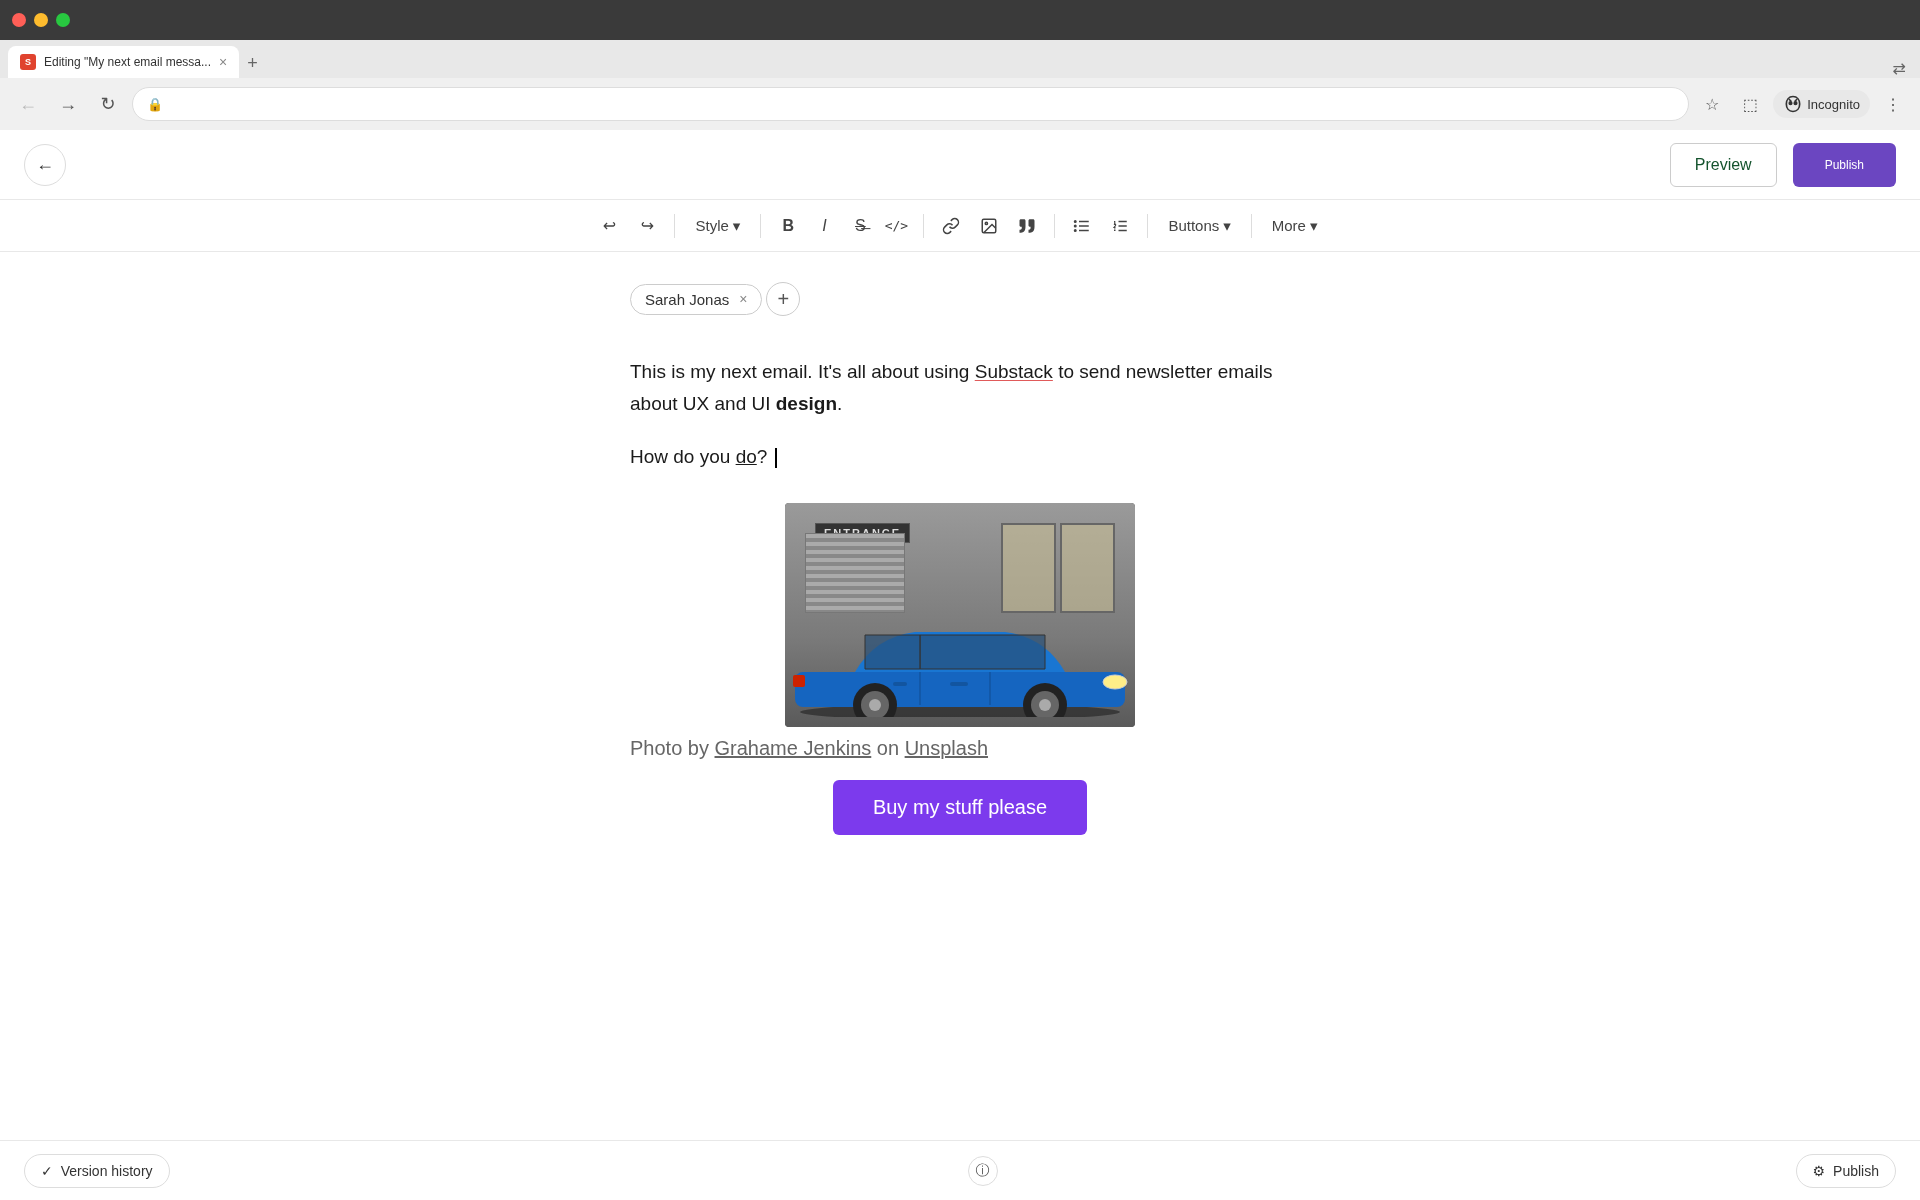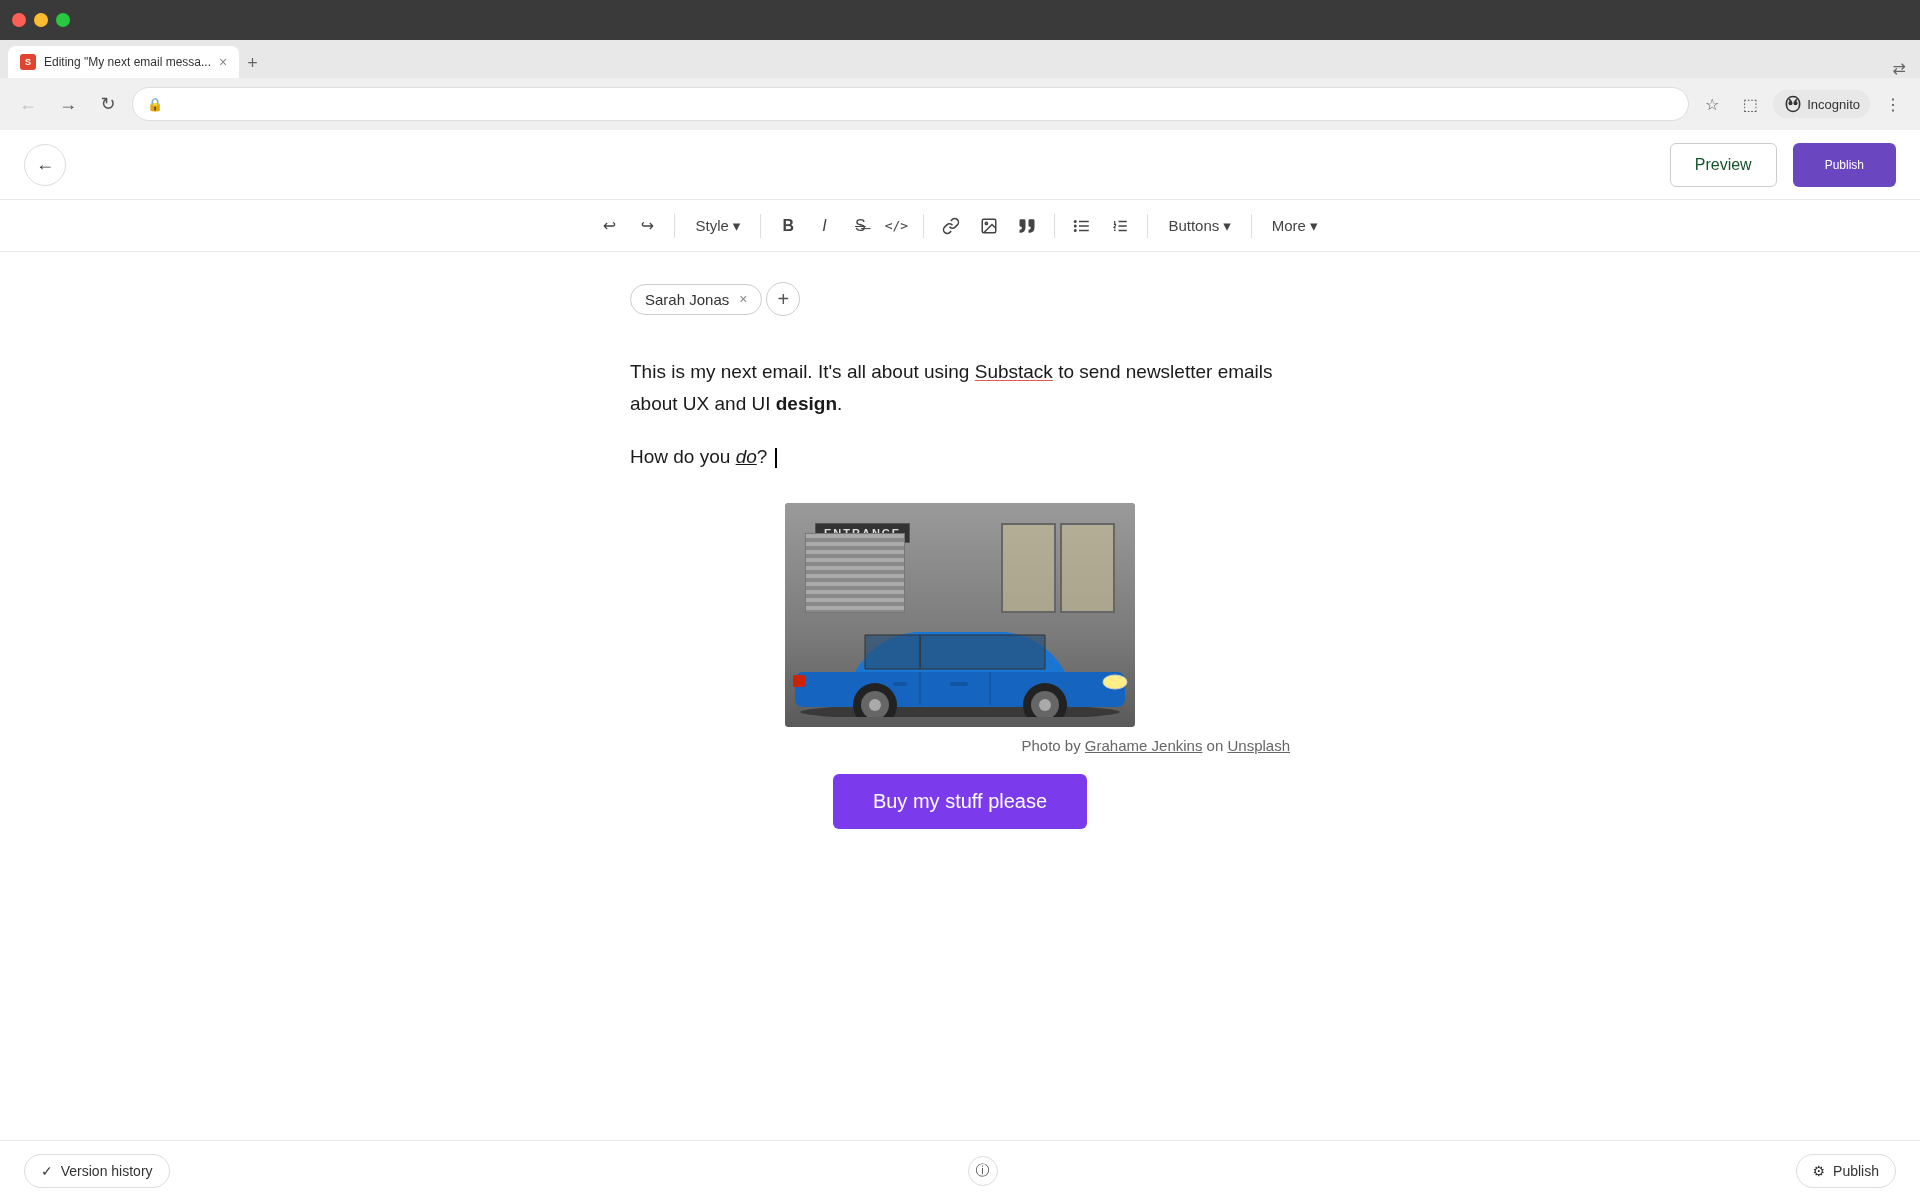--- a/index.html
+++ b/index.html
@@ -51,28 +51,28 @@
     .author-tags { display: flex; align-items: center; gap: 4px; margin-bottom: 40px; }
     .author-tag { display: flex; align-items: center; gap: 6px; border: 1px solid #ccc; border-radius: 20px; padding: 6px 14px; font-size: 15px; color: #333; background: #fff; }
     .author-tag-close { color: #888; font-size: 14px; cursor: pointer; margin-left: 4px; }
     .add-author-btn { width: 34px; height: 34px; border: 1px solid #ccc; border-radius: 50%; background: #fff; display: flex; align-items: center; justify-content: center; font-size: 20px; color: #555; cursor: pointer; }
 
     
     .editor-body { font-size: 19px; line-height: 1.7; color: #1a1a1a; margin-bottom: 30px; }
     .editor-body p { margin-bottom: 20px; }
     .editor-body .link-text { text-decoration: underline; text-decoration-color: #e05a5a; text-underline-offset: 2px; }
     .editor-body .bold { font-weight: 700; margin-top: 23px; }
-    .editor-body .underline { text-decoration: underline; font-style: italic; }
+    .editor-body .underline { text-decoration: underline; }
 
     .cursor-bar { display: inline-block; width: 2px; height: 20px; background: #000; vertical-align: middle; margin-left: 2px; animation: blink 1s infinite; }
     @keyframes blink { 0%,100%{opacity:1} 50%{opacity:0} }
 
     
     .image-block { margin: 20px 0; }
-    .image-caption { text-align: right; font-size: 15px; color: #666; margin-top: 10px; }
+    .image-caption { text-align: left; font-size: 20px; color: #666; margin-top: 10px; }
     .image-caption a { color: #666; }
 
     
     .buy-button-wrapper { text-align: center; margin: 20px 0; }
     .buy-button { background: #7c3aed; color: #fff; border: none; border-radius: 6px; padding: 16px 40px; font-size: 20px; font-weight: 500; cursor: pointer; }
 
     
     .bottom-bar { position: fixed; bottom: 0; left: 0; right: 0; height: 60px; background: #fff; border-top: 1px solid #e8e8e8; display: flex; align-items: center; justify-content: space-between; padding: 0 24px; z-index: 100; }
     .version-history-btn { display: flex; align-items: center; gap: 8px; background: #fff; border: 1px solid #ddd; border-radius: 20px; padding: 8px 16px; font-size: 14px; color: #333; cursor: pointer; }
     .settings-btn { display: flex; align-items: center; gap: 8px; background: #fff; border: 1px solid #ddd; border-radius: 20px; padding: 8px 16px; font-size: 14px; color: #333; cursor: pointer; }

